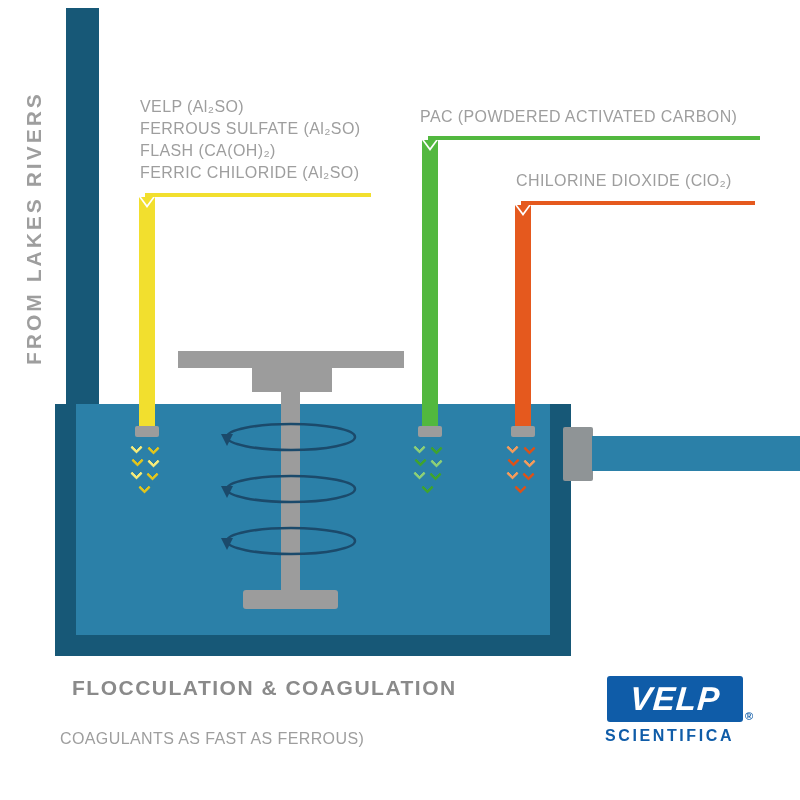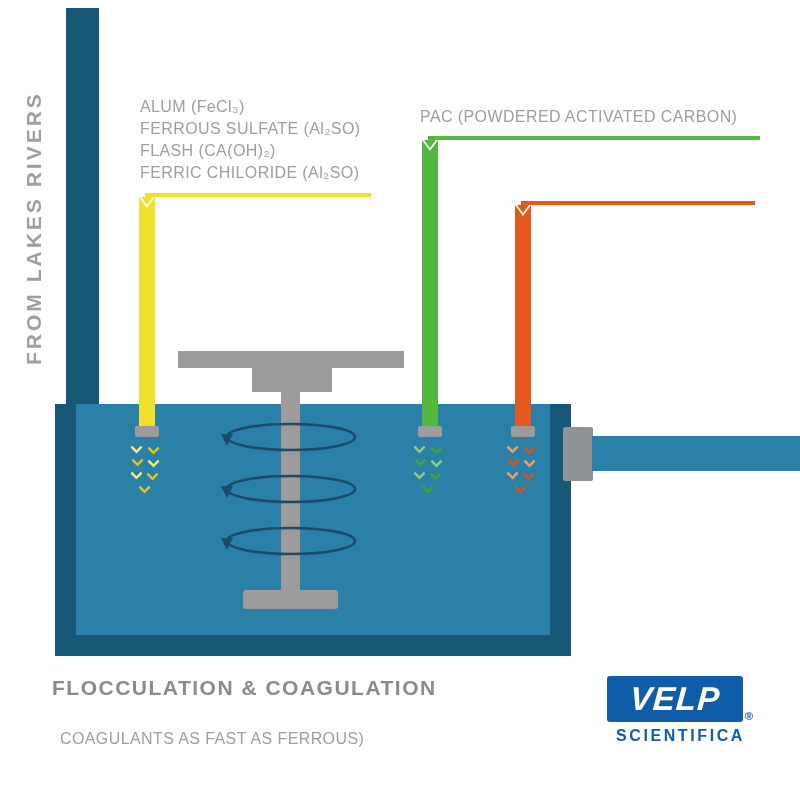--- a/index.html
+++ b/index.html
@@ -54,30 +54,30 @@
           transform:rotate(45deg); border-radius:1px; }
   .cy-l{ border-color:#F4EA7A; } .cy-d{ border-color:#E0C41D; }
   .cg-l{ border-color:#8CCF77; } .cg-d{ border-color:#3FA32E; }
   .co-l{ border-color:#F29B5C; } .co-d{ border-color:#D9521A; }
 
   
   .outlet-connector { left:563px; top:427px; width:30px; height:54px; background:#8F9496; border-radius:2px; }
   .outlet-pipe { left:592px; top:436px; width:208px; height:35px; background:var(--water); }
 
   
-  .cap-title { left:52px; top:676px; color:#8A8A8A; font-weight:bold; font-size:21px; letter-spacing:1.5px; white-space:nowrap; }
+  .cap-title { left:72px; top:676px; color:#8A8A8A; font-weight:bold; font-size:21px; letter-spacing:1.5px; white-space:nowrap; }
   .cap-sub1  { left:60px; top:708px; color:var(--gray); font-size:16px; letter-spacing:.4px; white-space:nowrap; }
   .cap-sub2  { left:60px; top:730px; color:var(--gray); font-size:16px; letter-spacing:.4px; white-space:nowrap; }
 
   
   .logo-box { left:607px; top:676px; width:136px; height:46px; background:var(--logo); border-radius:3px;
               display:flex; align-items:center; justify-content:center; }
   .logo-word { color:#fff; font-weight:bold; font-style:italic; font-size:33px; letter-spacing:1px; transform:skewX(-4deg); }
   .logo-reg { left:745px; top:710px; color:var(--logo); font-size:11px; font-weight:bold; }
-  .logo-sub { left:605px; top:727px; width:140px; text-align:right; color:var(--logo); font-weight:bold;
+  .logo-sub { left:605px; top:727px; width:140px; text-align:left; color:var(--logo); font-weight:bold;
               font-size:16px; letter-spacing:2.6px; white-space:nowrap; }
 
   svg.rot { position:absolute; left:0; top:0; pointer-events:none; }
 </style>
 </head>
 <body>
 
 <div class="canvas">
 
   <div class="abs inlet"></div>
@@ -94,21 +94,21 @@
   <svg class="rot" width="800" height="800" viewBox="0 0 800 800">
     <ellipse cx="291" cy="437" rx="64" ry="13" fill="none" stroke="#1B4A6B" stroke-width="2.5"></ellipse>
     <polygon points="221,434 233,434 227,446" fill="#1B4A6B"></polygon>
     <ellipse cx="291" cy="489" rx="64" ry="13" fill="none" stroke="#1B4A6B" stroke-width="2.5"></ellipse>
     <polygon points="221,486 233,486 227,498" fill="#1B4A6B"></polygon>
     <ellipse cx="291" cy="541" rx="64" ry="13" fill="none" stroke="#1B4A6B" stroke-width="2.5"></ellipse>
     <polygon points="221,538 233,538 227,550" fill="#1B4A6B"></polygon>
   </svg>
 
   <div class="abs chem-label" style="left:140px; top:96px;">
-    <div>ALUM (FeCl₃)</div>
+    <div>VELP (Al₂SO)</div>
     <div>FERROUS SULFATE (Al₂SO)</div>
     <div>FLASH (CA(OH)₂)</div>
     <div>FERRIC CHILORIDE (Al₂SO)</div>
   </div>
   <div class="abs feed-line yellow" style="left:145px; top:193px; width:226px;"></div>
   <div class="abs pipe yellow" style="left:139px; top:197px; height:231px;"></div>
   <div class="abs notch" style="left:139px; top:197px;"></div>
   <div class="abs ahead" style="left:141px; top:197px; color:var(--yellow);"></div>
   <div class="abs nozzle" style="left:135px; top:426px;"></div>
   <div class="drops" style="left:130px; top:443px;">
@@ -130,20 +130,21 @@
   <div class="drops" style="left:413px; top:443px;">
     <span class="chev cg-l" style="left:2px;  top:0;"></span>
     <span class="chev cg-d" style="left:19px; top:1px;"></span>
     <span class="chev cg-d" style="left:3px;  top:13px;"></span>
     <span class="chev cg-l" style="left:19px; top:14px;"></span>
     <span class="chev cg-l" style="left:2px;  top:26px;"></span>
     <span class="chev cg-d" style="left:18px; top:27px;"></span>
     <span class="chev cg-d" style="left:10px; top:40px;"></span>
   </div>
 
+  <div class="abs chem-label" style="left:516px; top:170px;">CHILORINE DIOXIDE (ClO₂)</div>
   <div class="abs feed-line orange" style="left:521px; top:201px; width:234px;"></div>
   <div class="abs pipe orange" style="left:515px; top:205px; height:223px;"></div>
   <div class="abs notch" style="left:515px; top:205px;"></div>
   <div class="abs ahead" style="left:517px; top:205px; color:var(--orange);"></div>
   <div class="abs nozzle" style="left:511px; top:426px;"></div>
   <div class="drops" style="left:506px; top:443px;">
     <span class="chev co-l" style="left:2px;  top:0;"></span>
     <span class="chev co-d" style="left:19px; top:1px;"></span>
     <span class="chev co-d" style="left:3px;  top:13px;"></span>
     <span class="chev co-l" style="left:19px; top:14px;"></span>

